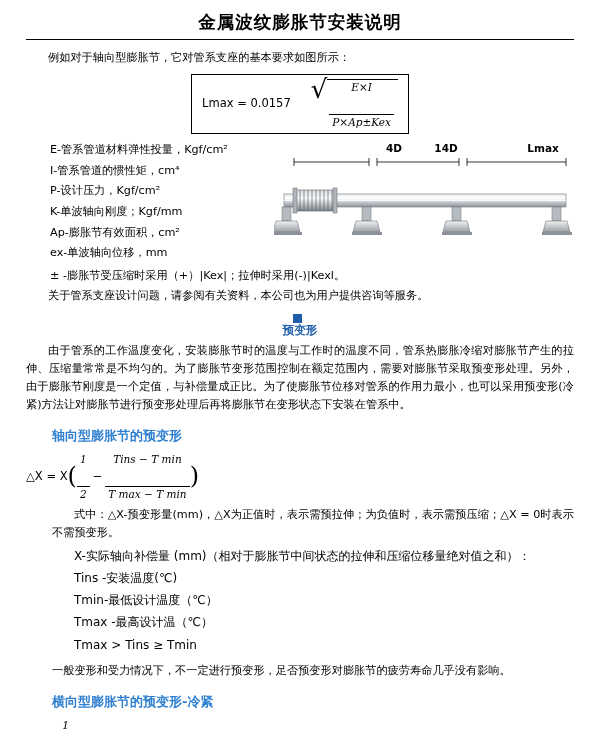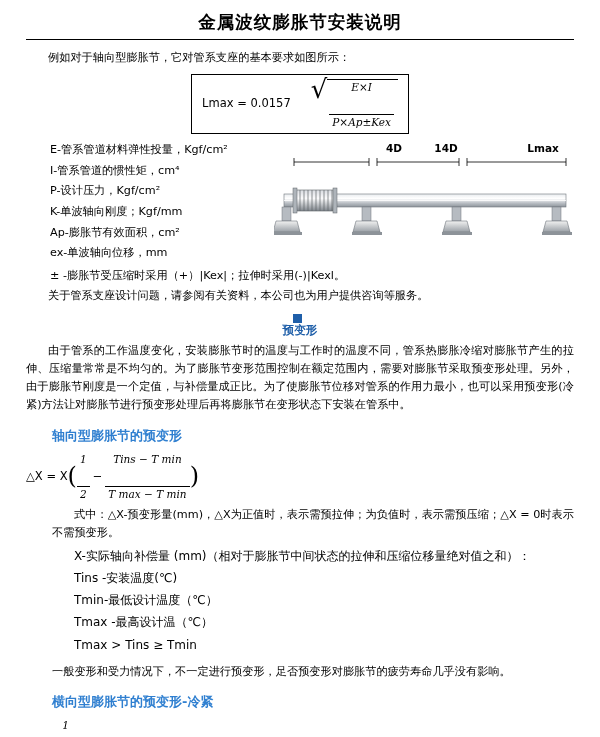--- a/index.html
+++ b/index.html
@@ -353,21 +353,21 @@
   </div>
 
   <div class="para" style="margin-left:26px; text-indent:22px;">式中：△X-预变形量(mm)，△X为正值时，表示需预拉伸；为负值时，表示需预压缩；△X = 0时表示不需预变形。</div>
 
   <div class="list-line">X-实际轴向补偿量 (mm)（相对于膨胀节中间状态的拉伸和压缩位移量绝对值之和）：</div>
   <div class="list-line">Tins -安装温度(℃)</div>
   <div class="list-line">Tmin-最低设计温度（℃）</div>
   <div class="list-line">Tmax -最高设计温（℃）</div>
   <div class="list-line">Tmax &gt; Tins ≥ Tmin</div>
 
-  <div class="tail-line" style="margin-top:6px;">一般变形和受力情况下，不一定进行预变形，足否预变形对膨胀节的疲劳寿命几乎没有影响。</div>
+  <div class="tail-line" style="margin-top:6px;font-family:Liberation Mono, monospace;">一般变形和受力情况下，不一定进行预变形，足否预变形对膨胀节的疲劳寿命几乎没有影响。</div>
 
   <div class="sub-head">横向型膨胀节的预变形-冷紧</div>
 
   <div class="center-formula">
     <span class="cf-inner">
       <span>△Y =</span>
       <span class="frac" style="margin:0 4px;">
         <span class="num">1</span>
         <span class="den">2</span>
       </span>

